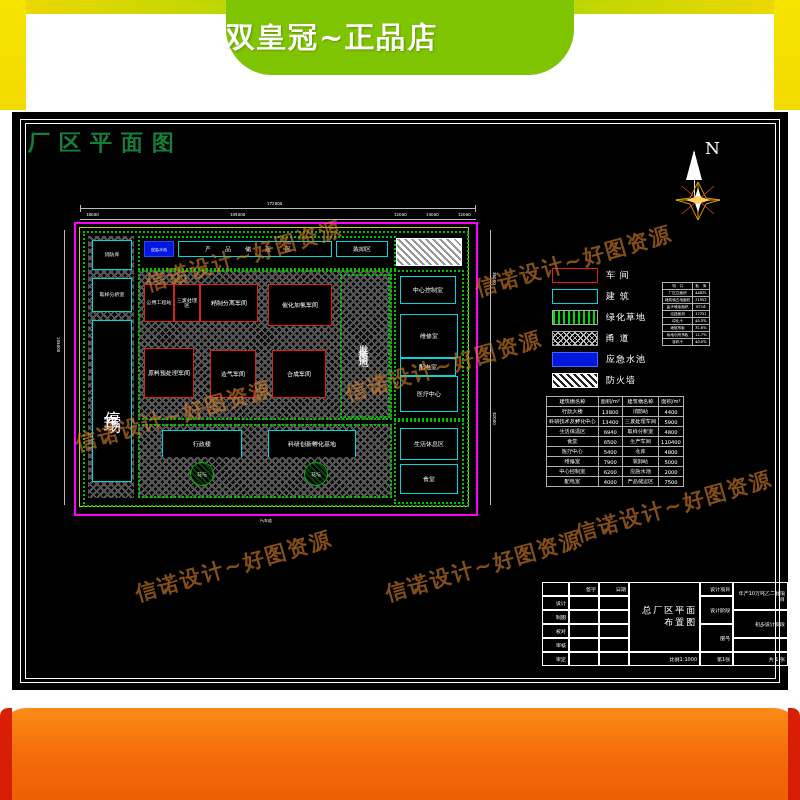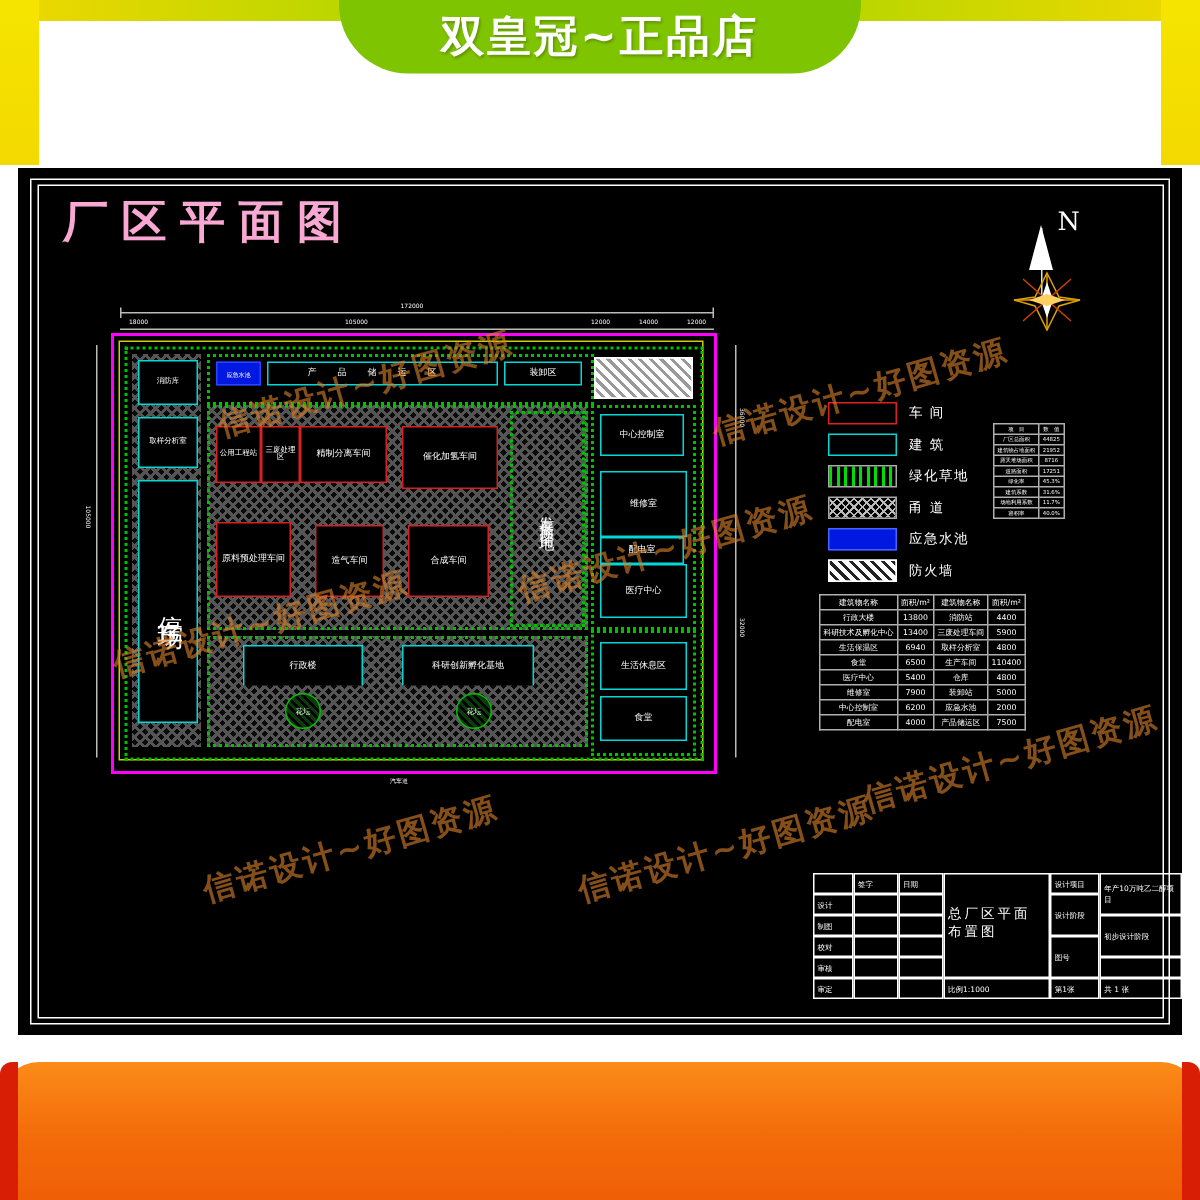--- a/index.html
+++ b/index.html
@@ -7,40 +7,40 @@
   .page{position:relative;width:800px;height:800px;background:#ffffff;}
 
   
   .top-band{position:absolute;left:0;top:0;width:800px;height:110px;background:#ffffff;}
   .top-band .ylft{position:absolute;left:0;top:0;width:26px;height:110px;
      background:linear-gradient(180deg,#f5e400 0%,#f3d900 100%);}
   .top-band .yrgt{position:absolute;right:0;top:0;width:26px;height:110px;
      background:linear-gradient(180deg,#f5e400 0%,#f3d900 100%);}
   .top-band .ytop{position:absolute;left:0;top:0;width:800px;height:14px;
      background:linear-gradient(90deg,#f0d800,#b9d600 30%,#8cc800 50%,#b9d600 70%,#f0d800);}
-  .green-tab{position:absolute;left:226px;top:0;width:348px;height:49px;
-     background:#7fc400;border-radius:0 0 46px 46px;display:flex;align-items:center;justify-content:center;}
+  .green-tab{position:absolute;left:226px;top:0;width:348px;height:75px;
+     background:#7fc400;border-radius:0 0 46px 46px;display:flex;align-items:center;justify-content:flex-start;}
   .green-tab span{color:#fff;font-size:29px;font-weight:bold;letter-spacing:2px;
      text-shadow:1px 1px 2px rgba(0,0,0,.25);}
 
   
   .bot-band{position:absolute;left:0;bottom:0;width:800px;height:92px;
      background:linear-gradient(180deg,#fb8b18 0%,#f36b0a 55%,#ef5f06 100%);
      border-radius:26px 26px 0 0;display:flex;align-items:center;}
   .bot-band .redl{position:absolute;left:0;top:0;width:12px;height:92px;background:#d81f06;border-radius:8px 0 0 0;}
   .bot-band .redr{position:absolute;right:0;top:0;width:12px;height:92px;background:#d81f06;border-radius:0 8px 0 0;}
   .bot-band span{color:#fff;font-size:44px;font-weight:bold;font-style:italic;
      padding-left:26px;letter-spacing:1px;text-shadow:2px 2px 3px rgba(120,20,0,.35);}
 
   
   .cad{position:absolute;left:12px;top:112px;width:776px;height:578px;background:#000;}
   .cad-border{position:absolute;left:8px;top:7px;right:8px;bottom:7px;border:1px solid #ffffff;}
   .cad-border2{position:absolute;left:13px;top:11px;right:12px;bottom:11px;border:1px solid #ffffff;}
 
-  .dwg-title{position:absolute;left:30px;top:16px;color:#f9a8d4;font-size:30px;font-weight:bold;letter-spacing:9px;
+  .dwg-title{position:absolute;left:16px;top:16px;color:#15803d;font-size:22px;font-weight:bold;letter-spacing:9px;
      font-family:"DejaVu Sans","Liberation Sans",sans-serif;}
 
   
   .north{position:absolute;left:660px;top:26px;width:60px;height:78px;}
   .north .nlabel{position:absolute;left:33px;top:0px;color:#fff;font-size:17px;font-family:"DejaVu Serif",serif;}
   .north .shaft{position:absolute;left:22px;top:14px;width:1px;height:48px;background:#ddd;}
   .north .head{position:absolute;left:14px;top:12px;width:0;height:0;border-left:8px solid transparent;
      border-right:8px solid transparent;border-bottom:30px solid #fff;}
   .rose{position:absolute;left:0px;top:40px;width:52px;height:44px;}
 
@@ -89,21 +89,21 @@
   
   table.cadtab{border-collapse:collapse;color:#fff;font-size:4px;}
   table.cadtab td,table.cadtab th{border:1px solid #b0b0b0;padding:1px 2px;text-align:center;font-weight:normal;white-space:nowrap;}
   .tab-small{position:absolute;left:650px;top:170px;}
   .tab-small td,.tab-small th{font-size:3.6px;}
   .tab-area{position:absolute;left:534px;top:284px;}
   .tab-area td,.tab-area th{font-size:5.2px;padding:2px 4px;}
 
   
   .titleblk{position:absolute;left:530px;top:470px;}
-  .titleblk td{border:1px solid #fff;color:#fff;font-size:5px;text-align:left;padding:1px 2px;height:10px;}
+  .titleblk td{border:1px solid #fff;color:#fff;font-size:5px;text-align:right;padding:1px 2px;height:10px;}
   .tb-name{font-size:9px !important;letter-spacing:2px;line-height:1.3;}
 
   
   .wm{position:absolute;color:rgba(214,128,40,0.62);font-size:21px;font-weight:bold;
      transform:rotate(-16deg);white-space:nowrap;pointer-events:none;letter-spacing:2px;}
 </style>
 </head>
 <body>
 
 <div class="page">

